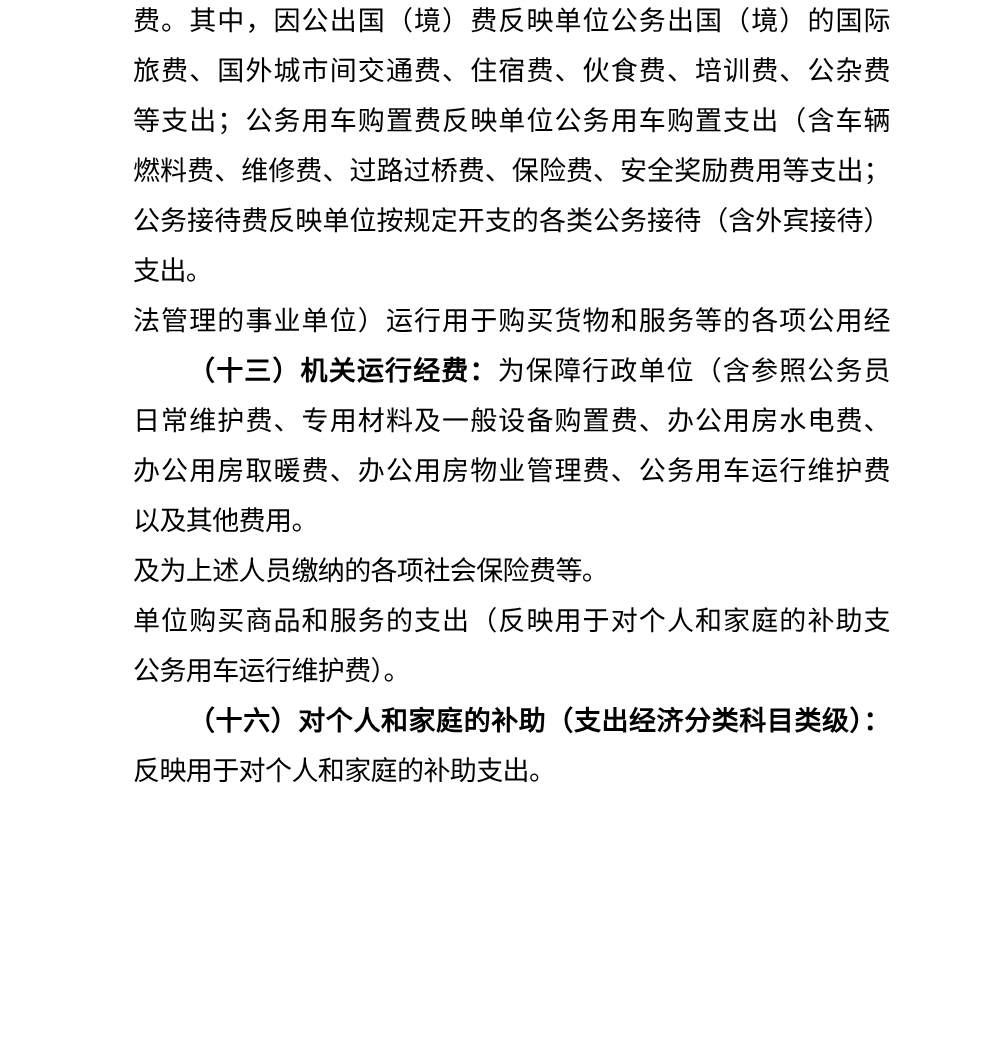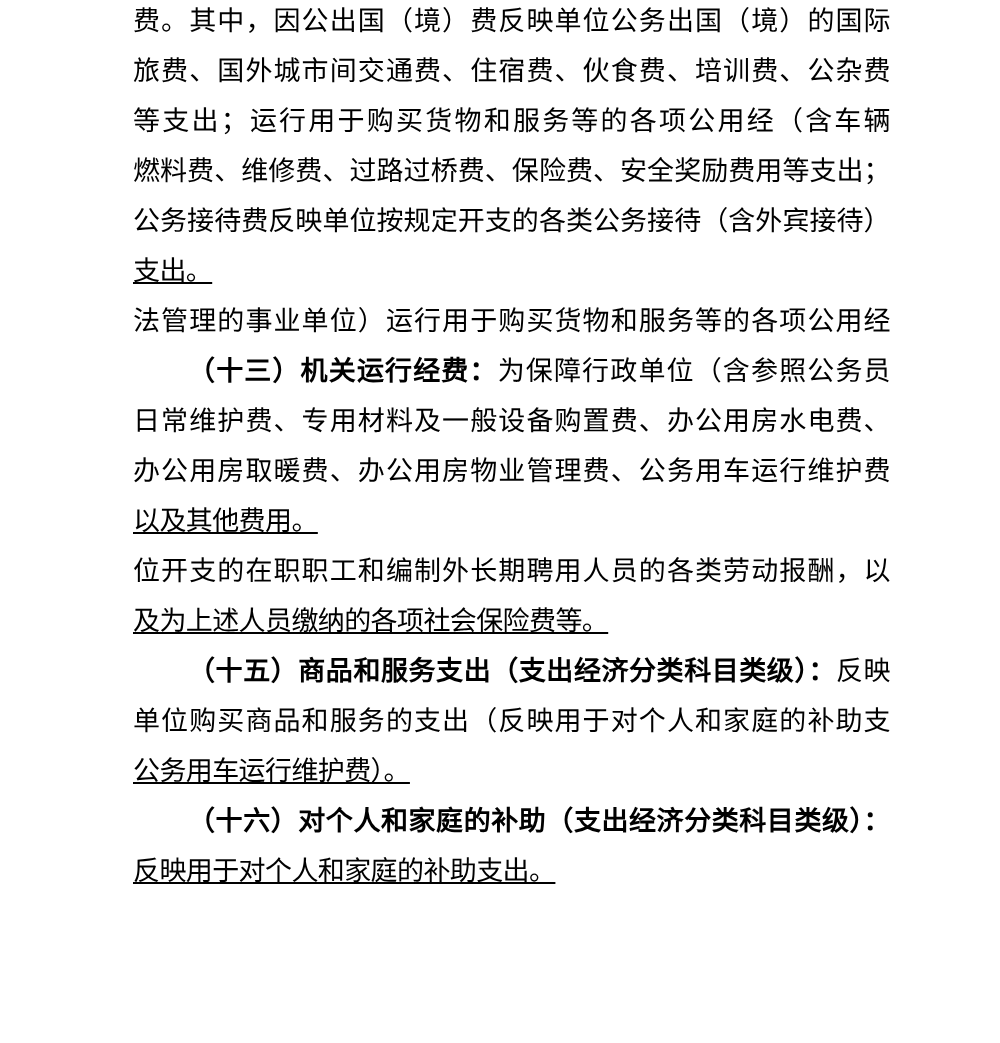--- a/index.html
+++ b/index.html
@@ -35,52 +35,49 @@
     overflow: hidden;
   }
   .line.justify {
     text-align: justify;
     text-align-last: justify;
     text-justify: inter-character;
   }
   .line.left {
     text-align: left;
     text-align-last: left;
-    text-decoration: underline;
   }
   .line.indent {
     text-indent: 55px;
   }
   .bold {
     font-weight: 700;
   }
 </style>
 </head>
 <body>
 
 <div class="page">
   <div class="text-block">
 
     <div class="line justify"><span>费。其中，因公出国（境）费反映单位公务出国（境）的国际</span></div>
     <div class="line justify"><span>旅费、国外城市间交通费、住宿费、伙食费、培训费、公杂费</span></div>
-    <div class="line justify"><span>等支出；运行用于购买货物和服务等的各项公用经（含车辆</span></div>
+    <div class="line justify"><span>等支出；公务用车购置费反映单位公务用车购置支出（含车辆</span></div>
     <div class="line justify"><span>燃料费、维修费、过路过桥费、保险费、安全奖励费用等支出；</span></div>
     <div class="line justify"><span>公务接待费反映单位按规定开支的各类公务接待（含外宾接待）</span></div>
     <div class="line left"><span>支出。</span></div>
 
     <div class="line justify"><span>法管理的事业单位）运行用于购买货物和服务等的各项公用经</span></div>
     <div class="line justify indent"><span class="bold">（十三）机关运行经费：</span><span>为保障行政单位（含参照公务员</span></div>
     <div class="line justify"><span>日常维护费、专用材料及一般设备购置费、办公用房水电费、</span></div>
     <div class="line justify"><span>办公用房取暖费、办公用房物业管理费、公务用车运行维护费</span></div>
     <div class="line left"><span>以及其他费用。</span></div>
 
-    <div class="line justify"><span>位开支的在职职工和编制外长期聘用人员的各类劳动报酬，以</span></div>
     <div class="line left"><span>及为上述人员缴纳的各项社会保险费等。</span></div>
 
-    <div class="line justify indent"><span class="bold">（十五）商品和服务支出（支出经济分类科目类级）：</span><span>反映</span></div>
     <div class="line justify"><span>单位购买商品和服务的支出（反映用于对个人和家庭的补助支出、</span></div>
     <div class="line left"><span>公务用车运行维护费）。</span></div>
 
     <div class="line justify indent"><span class="bold">（十六）对个人和家庭的补助（支出经济分类科目类级）：</span><span></span></div>
     <div class="line left"><span>反映用于对个人和家庭的补助支出。</span></div>
 
   </div>
 </div>
 
 </body></html>

